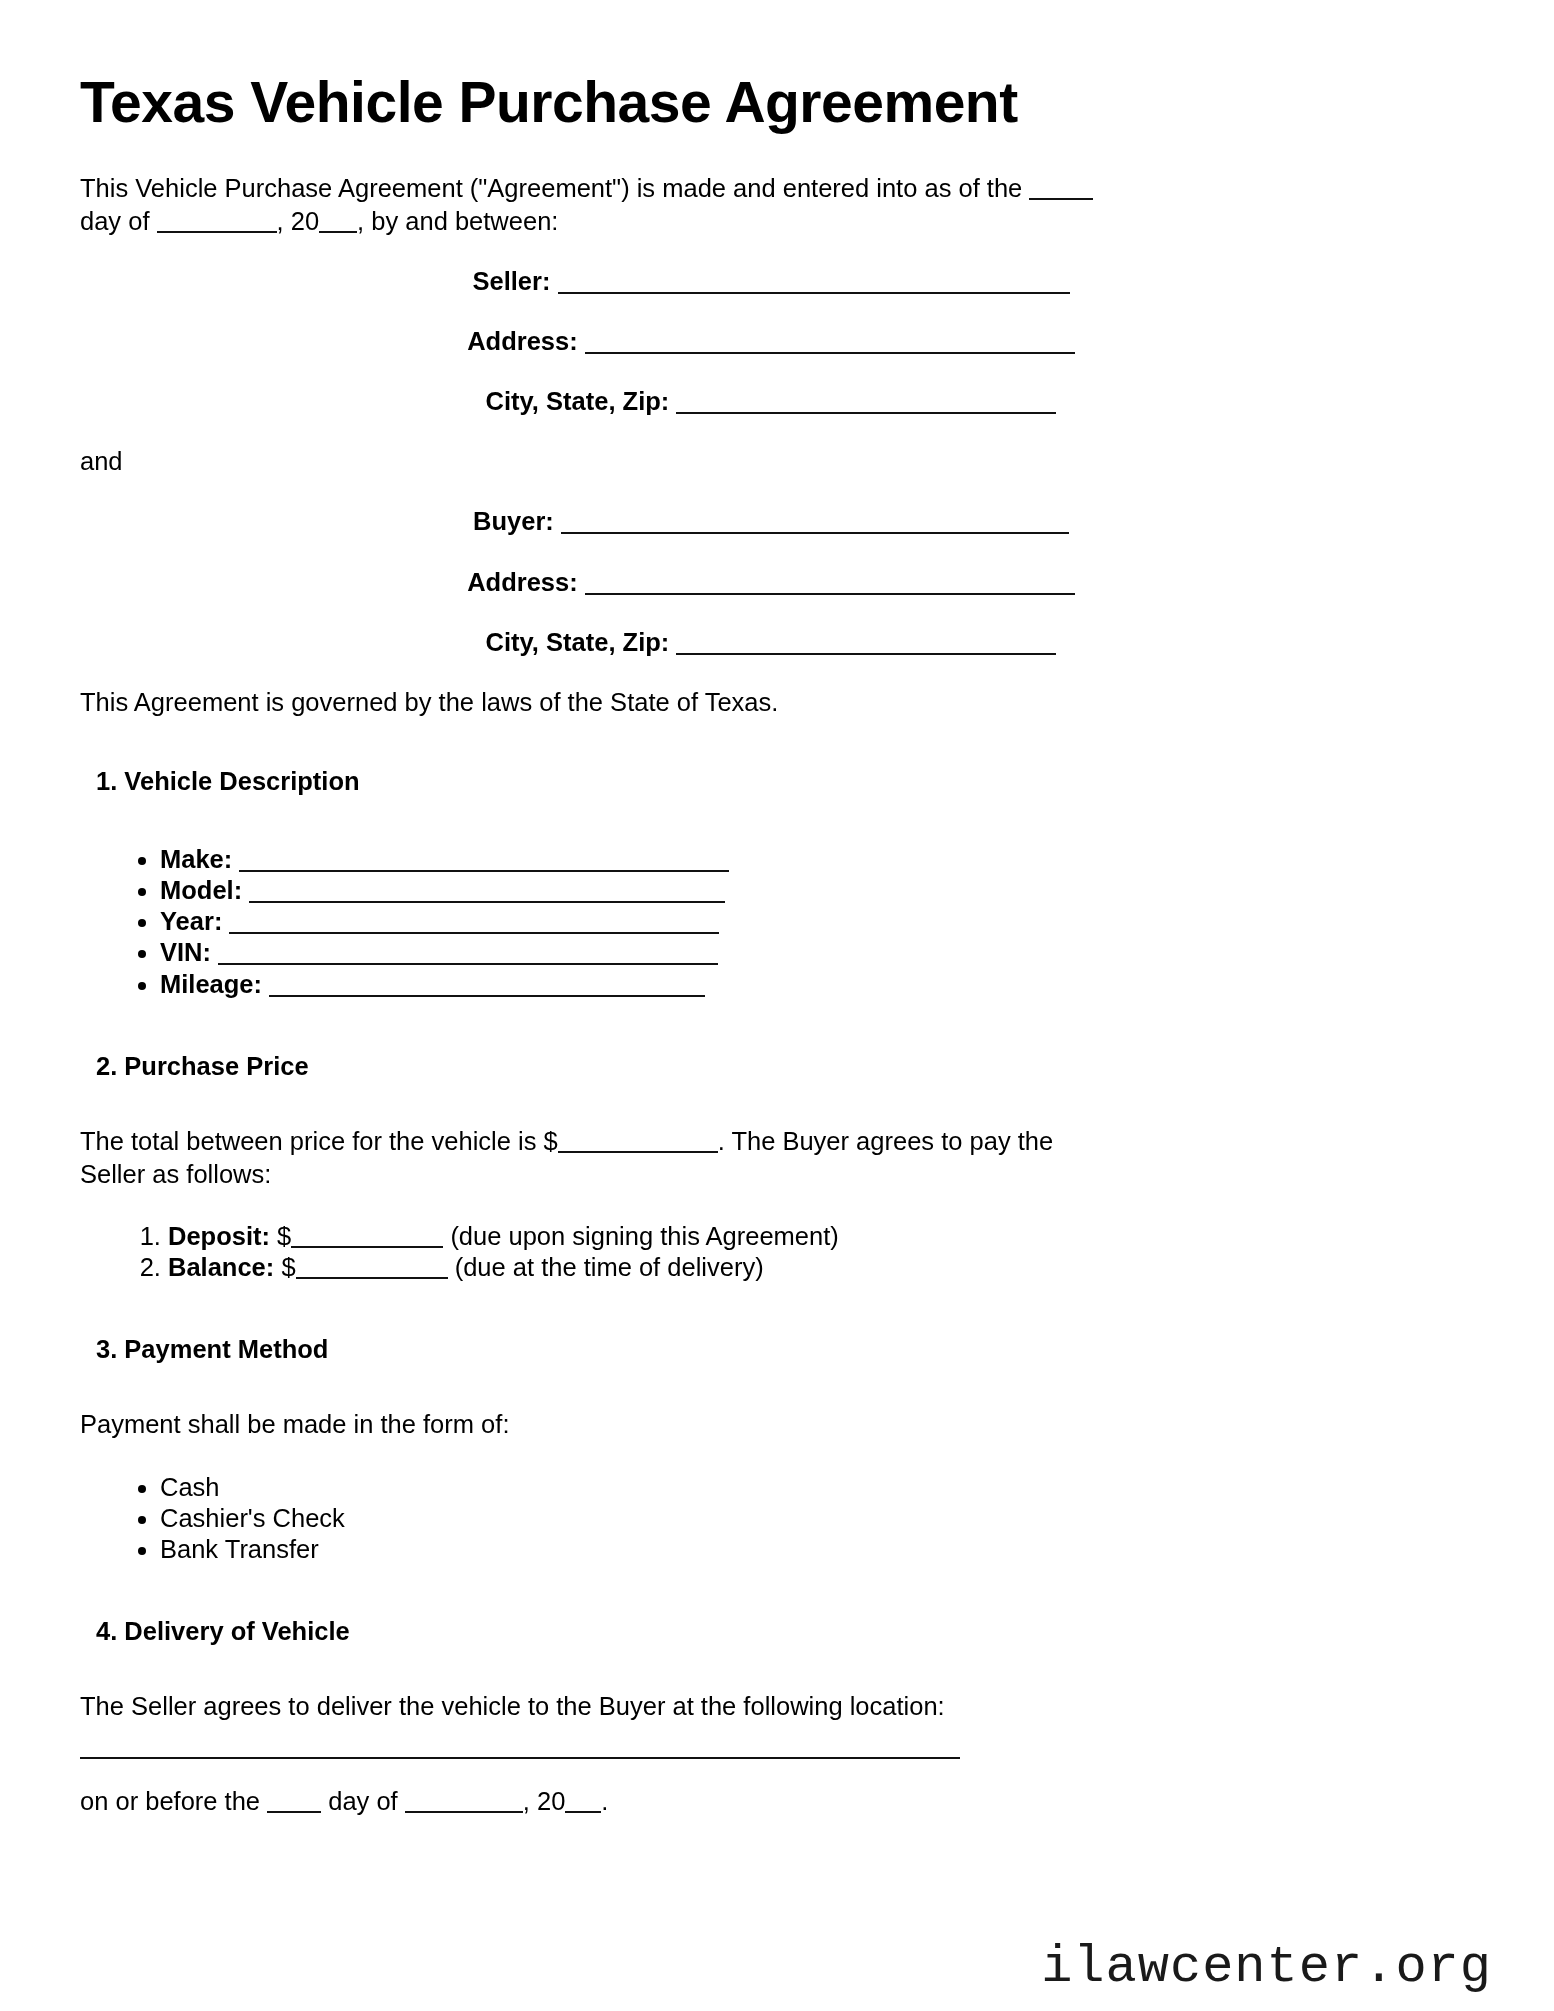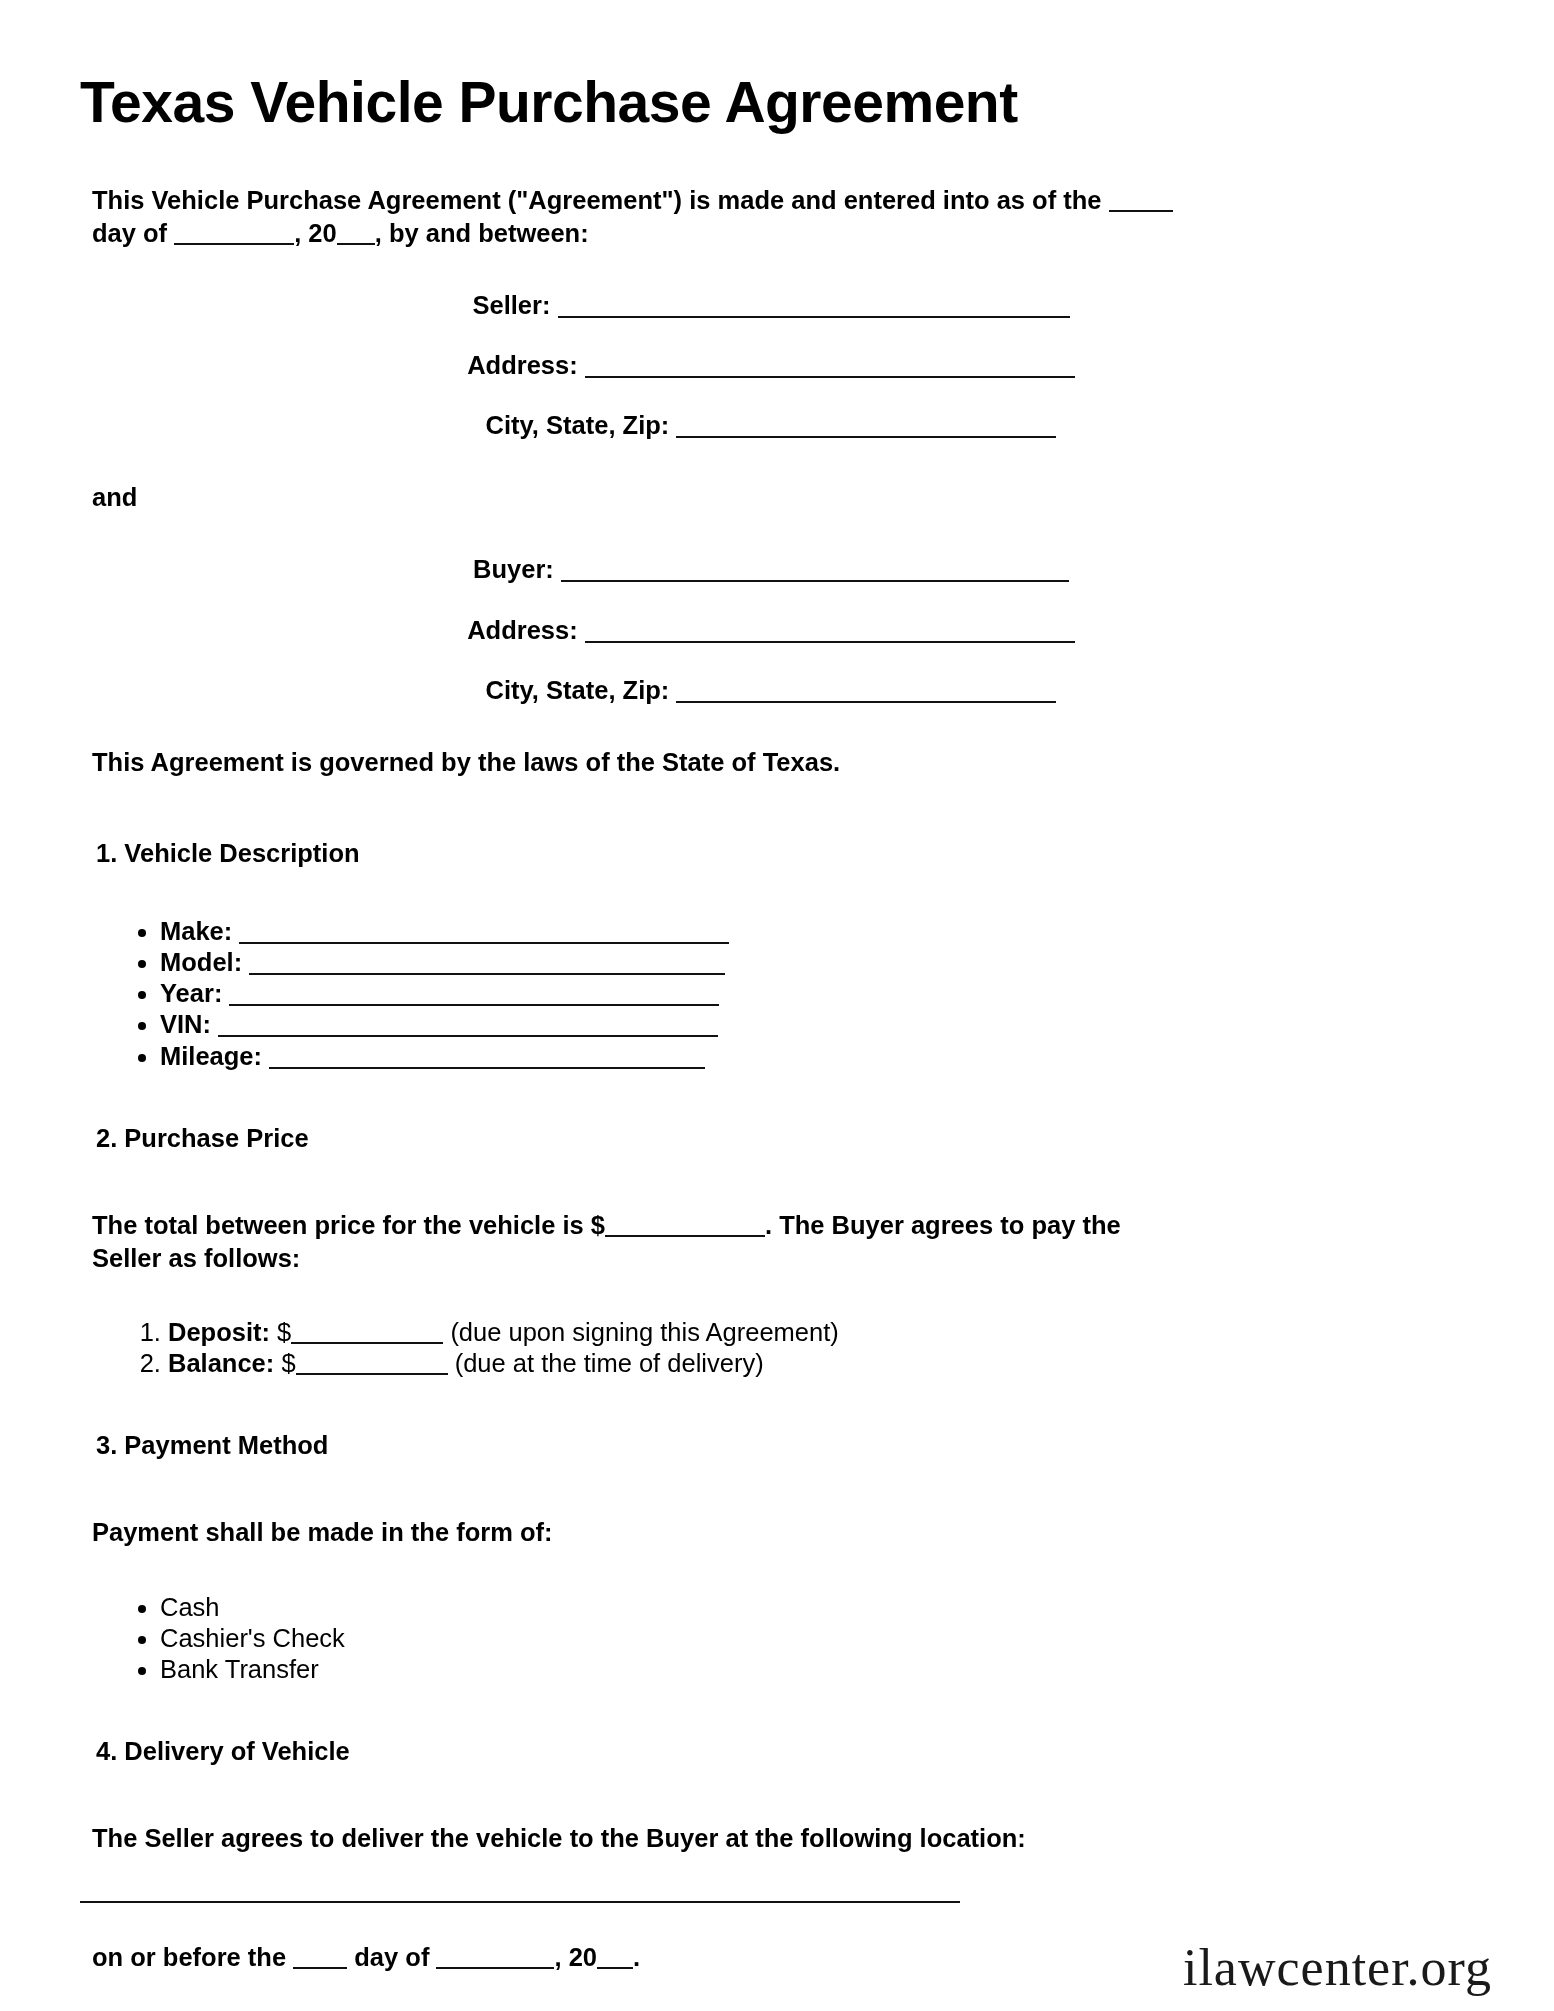--- a/index.html
+++ b/index.html
@@ -32,23 +32,23 @@
     font-weight: bold;
     letter-spacing: -0.5px;
     line-height: 1.08;
     margin: 0 0 0 0;
     padding: 0;
   }
 
   p.para {
     font-size: 25.5px;
     line-height: 1.30;
-    margin: 12px;
-    padding: 0;
-    font-weight: bold;
+    margin: 0;
+    padding: 0;
+    font-weight: normal;
   }
 
   .gap-intro { height: 38px; }
   .gap-field { height: 27px; }
   .gap-sm    { height: 26px; }
   .gap-md    { height: 30px; }
   .gap-lg    { height: 34px; }
 
   .field-row {
     font-size: 25.5px;
@@ -105,21 +105,21 @@
   .delivery-line {
     border-bottom: 2.5px solid #111111;
     width: 880px;
     height: 0;
   }
 
   .watermark {
     position: absolute;
     right: 62px;
     bottom: 14px;
-    font-family: Liberation Serif, serif;
+    font-family: Liberation Mono, monospace;
     font-size: 52px;
     letter-spacing: 1px;
     color: #1a1a1a;
     white-space: nowrap;
     margin-top: 12px;
   }
 </style>
 </head>
 <body>
 

